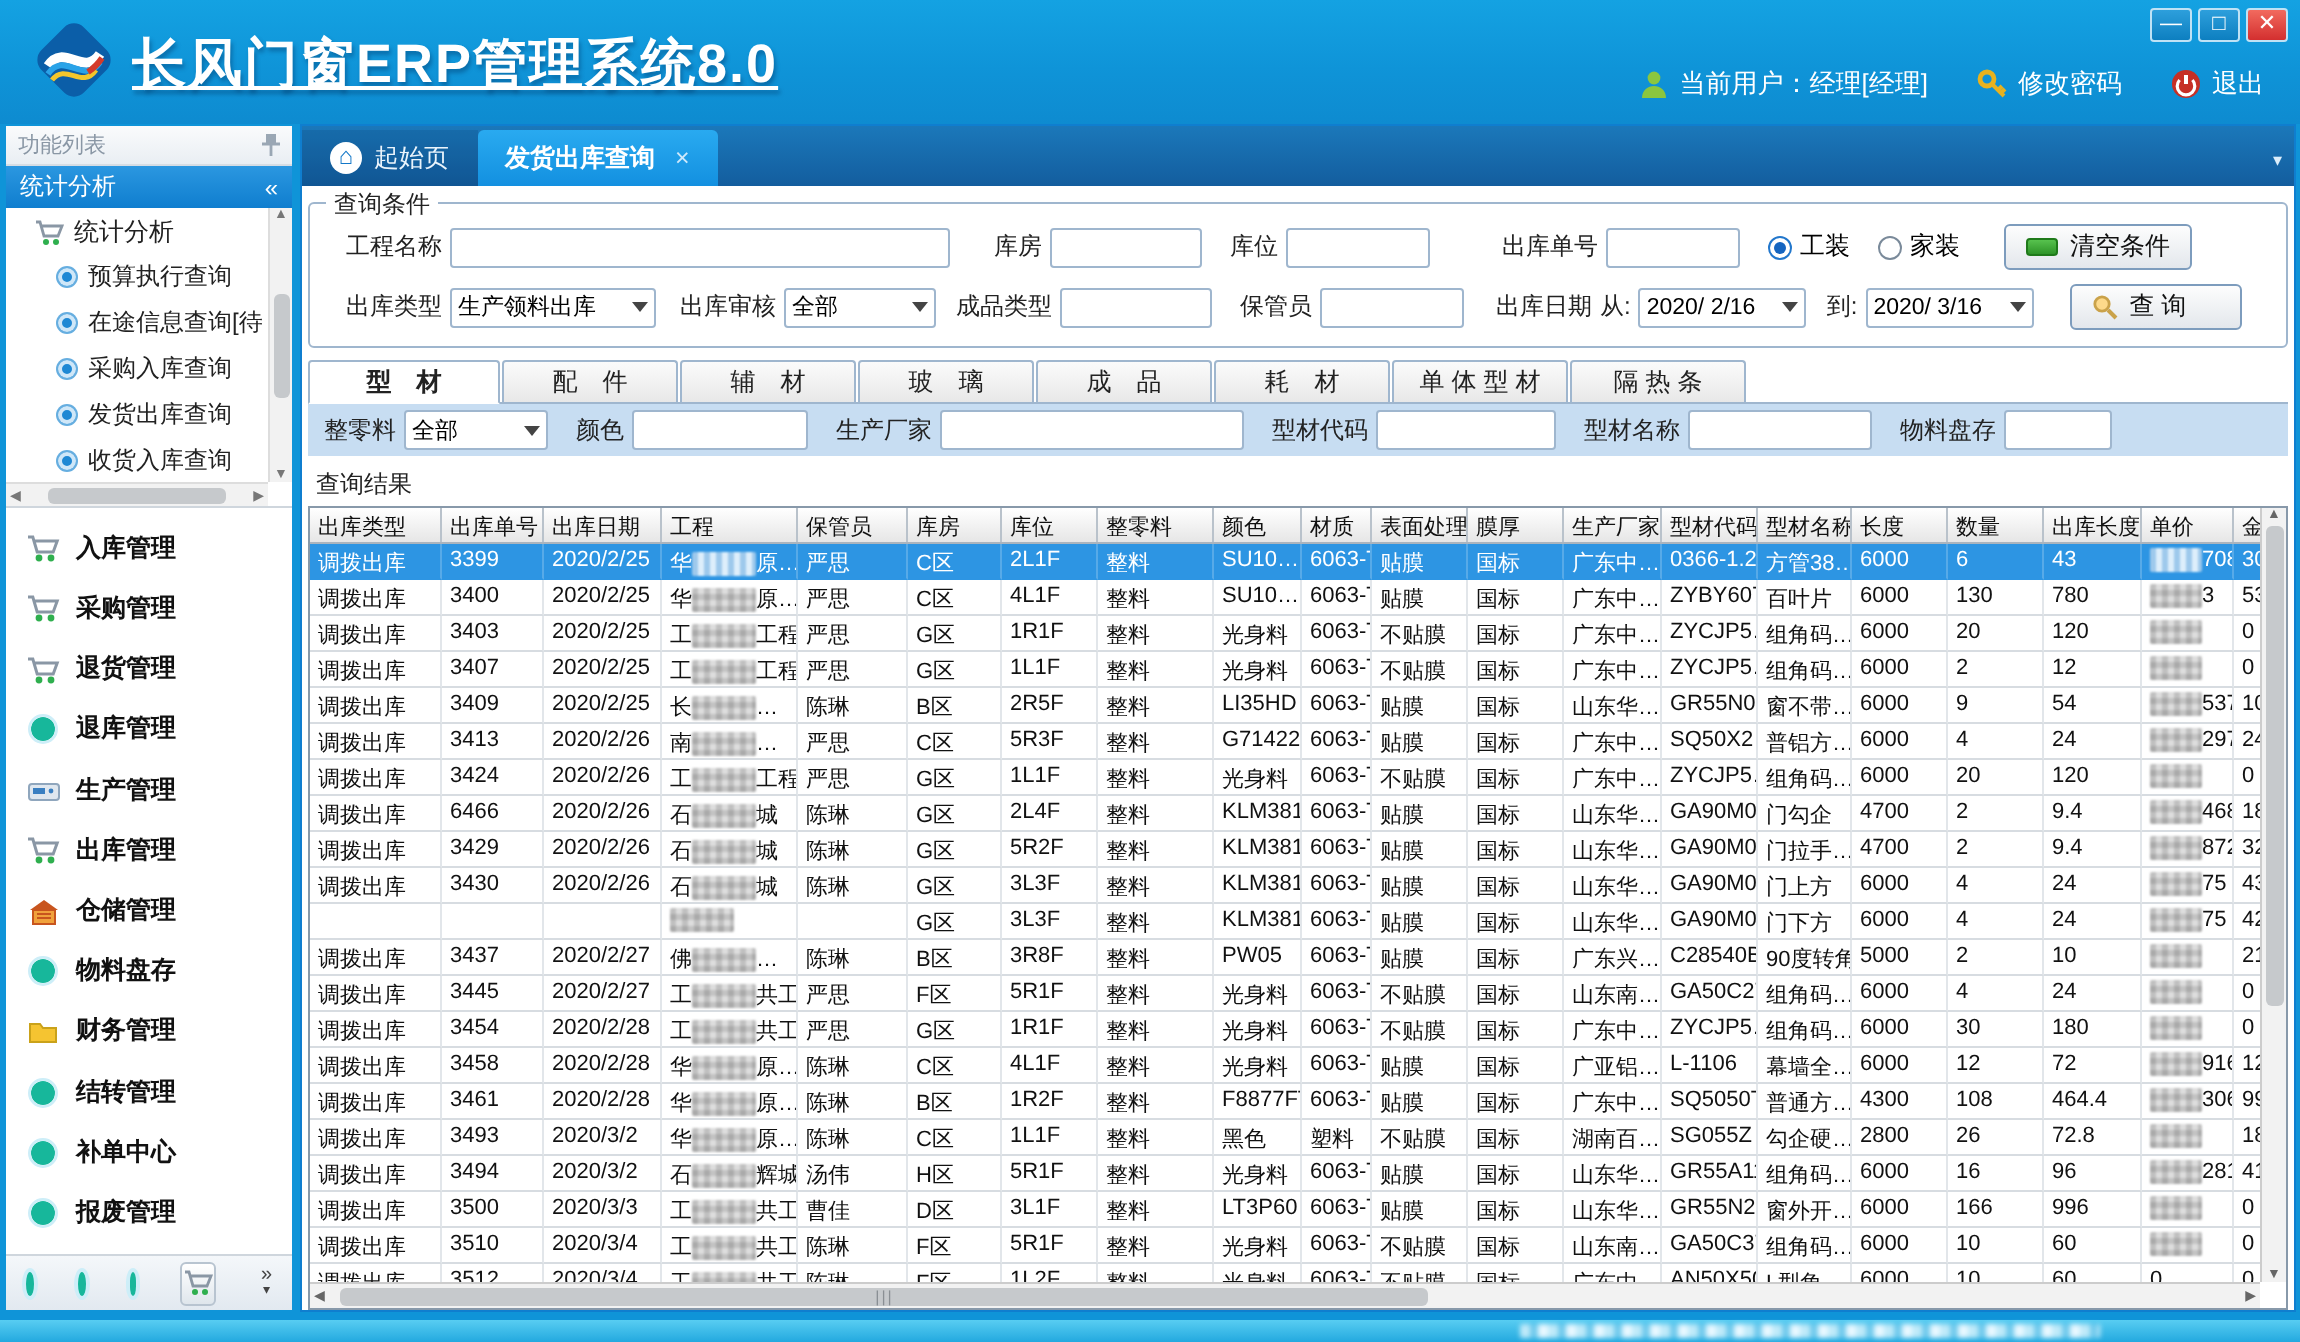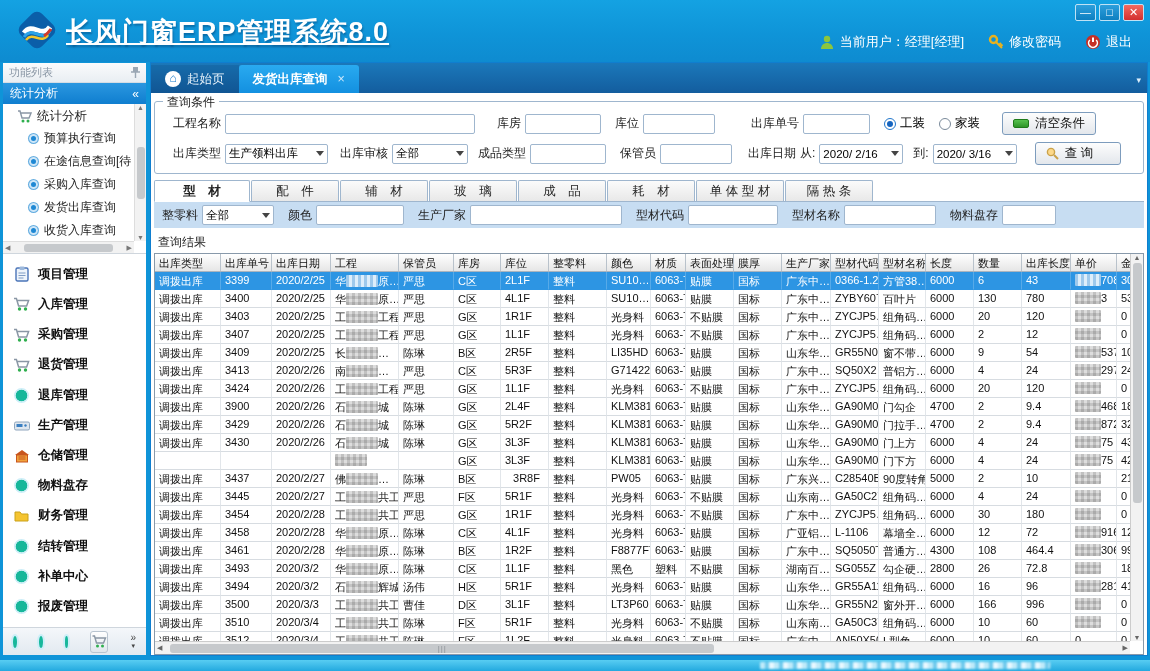--- a/index.html
+++ b/index.html
@@ -238,30 +238,20 @@
       </div>
       <div class="hscroll">
         <span class="arrowglyph">◀</span>
         <span class="thumb" style="width:70%;"></span>
         <span class="arrowglyph">▶</span>
       </div>
     </div>
     <div class="modules" id="modules-list">
         <div class="module">
           <span class="micon">
-            <svg width="14" height="16" viewBox="0 0 14 16">
-              <rect x="1" y="2" width="12" height="13" rx="1.5" fill="#eef4fb" stroke="#4a74b8" stroke-width="1.4"></rect>
-              <rect x="4.5" y="0.5" width="5" height="3.4" rx="1" fill="#9db9dc"></rect>
-              <path d="M3.5 7 h7 M3.5 9.5 h7 M3.5 12 h5" stroke="#7f9cc4" stroke-width="1"></path>
-            </svg>
-          </span>
-          <span>项目管理</span>
-        </div>
-        <div class="module">
-          <span class="micon">
             <svg width="17" height="14" viewBox="0 0 17 14">
               <path d="M1 1.5 h2.4 l2.2 7.5 h8 l2-5.5 H4.4" fill="none" stroke="#8a97a5" stroke-width="1.5"></path>
               <circle cx="6.5" cy="12" r="1.7" fill="#2faf4e"></circle>
               <circle cx="12.5" cy="12" r="1.7" fill="#2faf4e"></circle>
             </svg>
           </span>
           <span>入库管理</span>
         </div>
         <div class="module">
           <span class="micon">
@@ -294,20 +284,30 @@
         </div>
         <div class="module">
           <span class="micon">
             <svg width="16" height="12" viewBox="0 0 16 12">
               <rect x="0.5" y="3" width="15" height="8" rx="1.5" fill="#dfe7ef" stroke="#8fa6bd" stroke-width="1"></rect>
               <rect x="2.5" y="5" width="6" height="3" fill="#3a7fc1"></rect>
               <circle cx="11.5" cy="6.5" r="1.2" fill="#3a7fc1"></circle>
             </svg>
           </span>
           <span>生产管理</span>
+        </div>
+        <div class="module">
+          <span class="micon">
+            <svg width="17" height="14" viewBox="0 0 17 14">
+              <path d="M1 1.5 h2.4 l2.2 7.5 h8 l2-5.5 H4.4" fill="none" stroke="#8a97a5" stroke-width="1.5"></path>
+              <circle cx="6.5" cy="12" r="1.7" fill="#2faf4e"></circle>
+              <circle cx="12.5" cy="12" r="1.7" fill="#2faf4e"></circle>
+            </svg>
+          </span>
+          <span>出库管理</span>
         </div>
         <div class="module">
           <span class="micon">
             <svg width="16" height="14" viewBox="0 0 16 14">
               <path d="M1 6 L8 1 L15 6 Z" fill="#c8551e"></path>
               <rect x="2.5" y="6" width="11" height="7" fill="#f0a23c" stroke="#c8551e" stroke-width="1"></rect>
               <path d="M4.5 8 h7 M4.5 10 h7" stroke="#c8551e" stroke-width="1"></path>
             </svg>
           </span>
           <span>仓储管理</span>
@@ -657,21 +657,21 @@
                 <div class="td" style="width: 48px;">ZYCJP5…</div>
                 <div class="td" style="width: 47px;">组角码…</div>
                 <div class="td" style="width: 48px;">6000</div>
                 <div class="td" style="width: 48px;">20</div>
                 <div class="td" style="width: 49px;">120</div>
                 <div class="td" style="width: 46px;"><span class="mosaic" style="width: 26px;"></span></div>
                 <div class="td" style="width: 24px;">0</div>
               </div>
               <div class="trow">
                 <div class="td" style="width: 66px;">调拨出库</div>
-                <div class="td" style="width: 51px;">3900</div>
+                <div class="td" style="width: 51px;">6466</div>
                 <div class="td" style="width: 59px;">2020/2/26</div>
                 <div class="td" style="width: 68px;">石<span class="mosaic" style="width: 32px;"></span>城</div>
                 <div class="td" style="width: 55px;">陈琳</div>
                 <div class="td" style="width: 47px;">G区</div>
                 <div class="td" style="width: 48px;">2L4F</div>
                 <div class="td" style="width: 58px;">整料</div>
                 <div class="td" style="width: 44px;">KLM3817</div>
                 <div class="td" style="width: 35px;">6063-T5</div>
                 <div class="td" style="width: 48px;">贴膜</div>
                 <div class="td" style="width: 48px;">国标</div>
@@ -750,21 +750,21 @@
                 <div class="td" style="width: 46px;"><span class="mosaic" style="width: 26px;"></span>75</div>
                 <div class="td" style="width: 24px;">423</div>
               </div>
               <div class="trow">
                 <div class="td" style="width: 66px;">调拨出库</div>
                 <div class="td" style="width: 51px;">3437</div>
                 <div class="td" style="width: 59px;">2020/2/27</div>
                 <div class="td" style="width: 68px;">佛<span class="mosaic" style="width: 32px;"></span>…</div>
                 <div class="td" style="width: 55px;">陈琳</div>
                 <div class="td" style="width: 47px;">B区</div>
-                <div class="td" style="width: 48px; text-align: center;">3R8F</div>
+                <div class="td" style="width: 48px;">3R8F</div>
                 <div class="td" style="width: 58px;">整料</div>
                 <div class="td" style="width: 44px;">PW05</div>
                 <div class="td" style="width: 35px;">6063-T5</div>
                 <div class="td" style="width: 48px;">贴膜</div>
                 <div class="td" style="width: 48px;">国标</div>
                 <div class="td" style="width: 49px;">广东兴…</div>
                 <div class="td" style="width: 48px;">C28540B</div>
                 <div class="td" style="width: 47px;">90度转角</div>
                 <div class="td" style="width: 48px;">5000</div>
                 <div class="td" style="width: 48px;">2</div>

